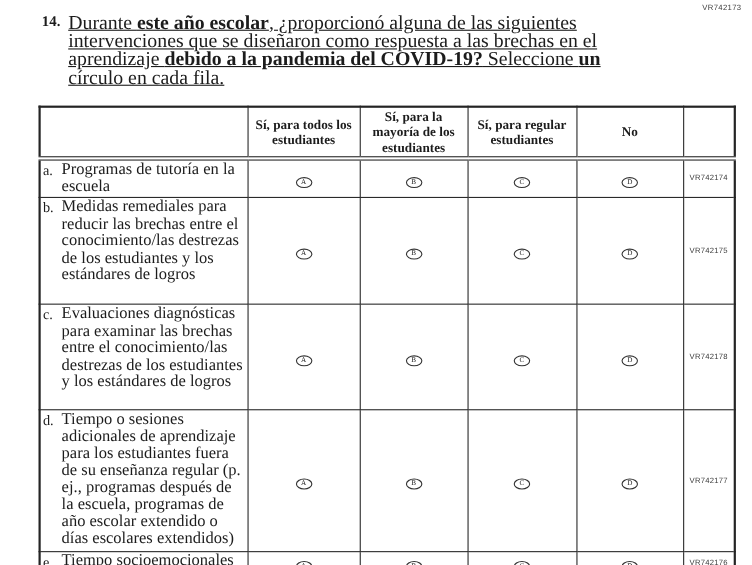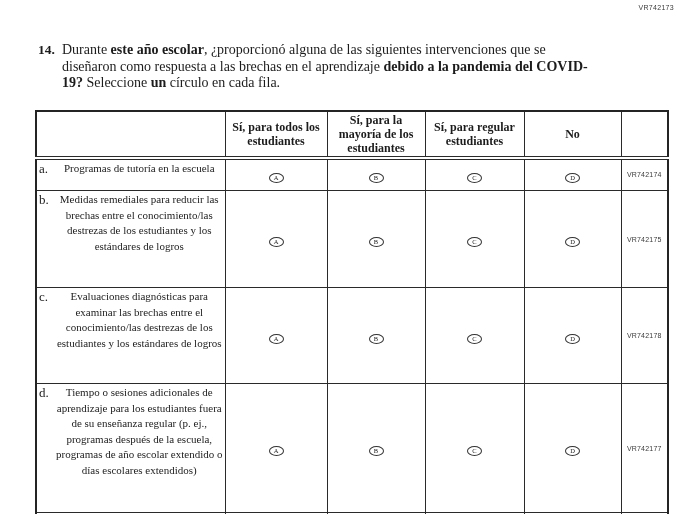--- a/index.html
+++ b/index.html
@@ -18,33 +18,33 @@
     top: 4px;
     right: 10px;
     font-family: "Liberation Sans", "DejaVu Sans", sans-serif;
     font-size: 7px;
     color: #3a3a3a;
     letter-spacing: 0.3px;
   }
   .question {
     display: flex;
     padding: 12px 0 0 38px;
-    margin-top: 30px;
   }
   .qnum {
     font-weight: bold;
     font-size: 13.5px;
     width: 24px;
     flex: 0 0 24px;
     line-height: 16.5px;
   }
   .qtext {
     width: 528px;
-    font-size: 14px;
+    font-size: 18px;
     line-height: 16.5px;
+    text-decoration: underline;
   }
   .qtext b { font-weight: bold; }
   table.grid {
     margin: 18px 0 0 35px;
     border-collapse: collapse;
     table-layout: fixed;
     width: 632px;
     border: 2px solid #242424;
   }
   table.grid th, table.grid td {
@@ -68,22 +68,21 @@
   .lbl-inner { display: flex; }
   .row-letter {
     flex: 0 0 17px;
     width: 17px;
     line-height: 15.5px;
     font-size: 13px;
   }
   .row-label {
     flex: 1;
     line-height: 15.5px;
-    font-size: 11px;
-    text-align: center;
+    font-size: 15px;
   }
   td.opt {
     text-align: center;
     vertical-align: middle;
   }
   .bubble {
     display: inline-block;
     width: 15px;
     height: 10px;
     border: 1px solid #333333;

